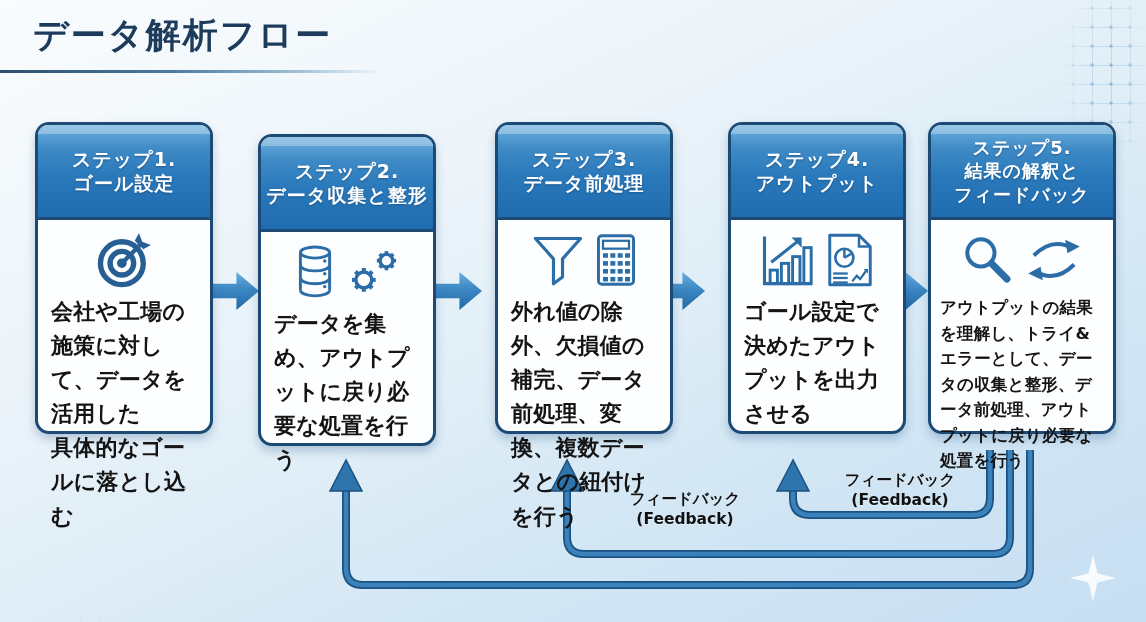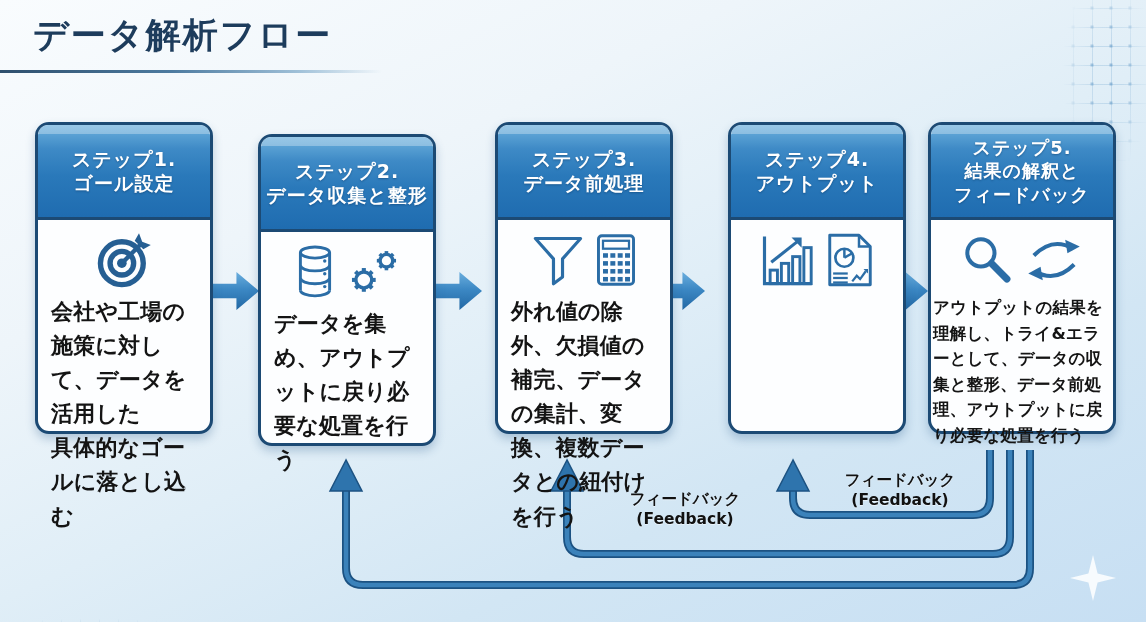--- a/index.html
+++ b/index.html
@@ -194,21 +194,21 @@
             <rect x="12" y="31" width="4.4" height="4"></rect>
             <rect x="18.5" y="31" width="4.4" height="4"></rect>
             <rect x="25" y="31" width="4.4" height="4"></rect>
           <rect x="5.5" y="38" width="4.4" height="4"></rect>
             <rect x="12" y="38" width="4.4" height="4"></rect>
             <rect x="18.5" y="38" width="4.4" height="4"></rect>
             <rect x="25" y="38" width="4.4" height="4"></rect>
         </g>
       </svg>
     </div>
-    <div class="card-body">外れ値の除外、欠損値の補完、データの集計、変換、複数データとの紐付けを行う</div>
+    <div class="card-body">外れ値の除外、欠損値の補完、データ前処理、変換、複数データとの紐付けを行う</div>
   </div>
 
   <div class="card" style="left:704px;width:178px;margin-left:24px;">
     <div class="card-header">ステップ4.
 アウトプット</div>
     <div class="icons">
       <svg width="54" height="54" viewBox="0 0 48 48">
         <path d="M4 3 V45 H46" fill="none" stroke="#2b6da6" stroke-width="2.8"></path>
         <g fill="none" stroke="#2b6da6" stroke-width="2.6">
           <rect x="9" y="33" width="6.5" height="12"></rect>
@@ -226,39 +226,40 @@
         <path d="M16 22 V14 M16 22 L23 18" fill="none" stroke="#2b6da6" stroke-width="2.2"></path>
         <g stroke="#2b6da6" stroke-width="2">
           <path d="M6 36 H19"></path>
             <path d="M6 40 H19"></path>
             <path d="M6 44 H19"></path>
         </g>
         <path d="M23 43 l4 -5 3 3 5 -7" fill="none" stroke="#2b6da6" stroke-width="2"></path>
         <path d="M33 32 h4 v4 z" fill="#2b6da6"></path>
       </svg>
     </div>
+    <div class="card-body">ゴール設定で決めたアウトプットを出力させる</div>
   </div>
 
   <div class="card" style="left:928px;width:188px;">
     <div class="card-header" style="font-size:18px;">ステップ5.
 結果の解釈と
 フィードバック</div>
     <div class="icons">
       <svg width="52" height="52" viewBox="0 0 44 44">
         <circle cx="16" cy="16" r="11.5" fill="none" stroke="#2b6da6" stroke-width="3.4"></circle>
         <path d="M25 25 L38 38" stroke="#2b6da6" stroke-width="6" stroke-linecap="round"></path>
       </svg>
       <svg width="56" height="52" viewBox="0 0 50 46">
         <path d="M7 19 Q24 2 42 13" fill="none" stroke="#2b6da6" stroke-width="3.6"></path>
         <path d="M48 11 L35 5 L37 17 Z" fill="#2b6da6"></path>
         <path d="M43 27 Q26 44 8 33" fill="none" stroke="#2b6da6" stroke-width="3.6"></path>
         <path d="M2 35 L15 41 L13 29 Z" fill="#2b6da6"></path>
       </svg>
     </div>
-    <div class="card-body" style="font-size:16.5px;padding:3px 2px 0;">アウトプットの結果を理解し、トライ&amp;エラーとして、データの収集と整形、データ前処理、アウトプットに戻り必要な処置を行う</div>
+    <div class="card-body" style="font-size:16.5px;padding:3px 9px 0;">アウトプットの結果を理解し、トライ&amp;エラーとして、データの収集と整形、データ前処理、アウトプットに戻り必要な処置を行う</div>
   </div>
 
   <div class="flow-arrow" style="left:212px;"></div>
   <div class="flow-arrow" style="left:435px;"></div>
   <div class="flow-arrow" style="left:658px;"></div>
   <div class="flow-arrow" style="left:881px;"></div>
 
   <div class="fb-label fb-label-1">フィードバック
 (Feedback)</div>
   <div class="fb-label fb-label-2">フィードバック

